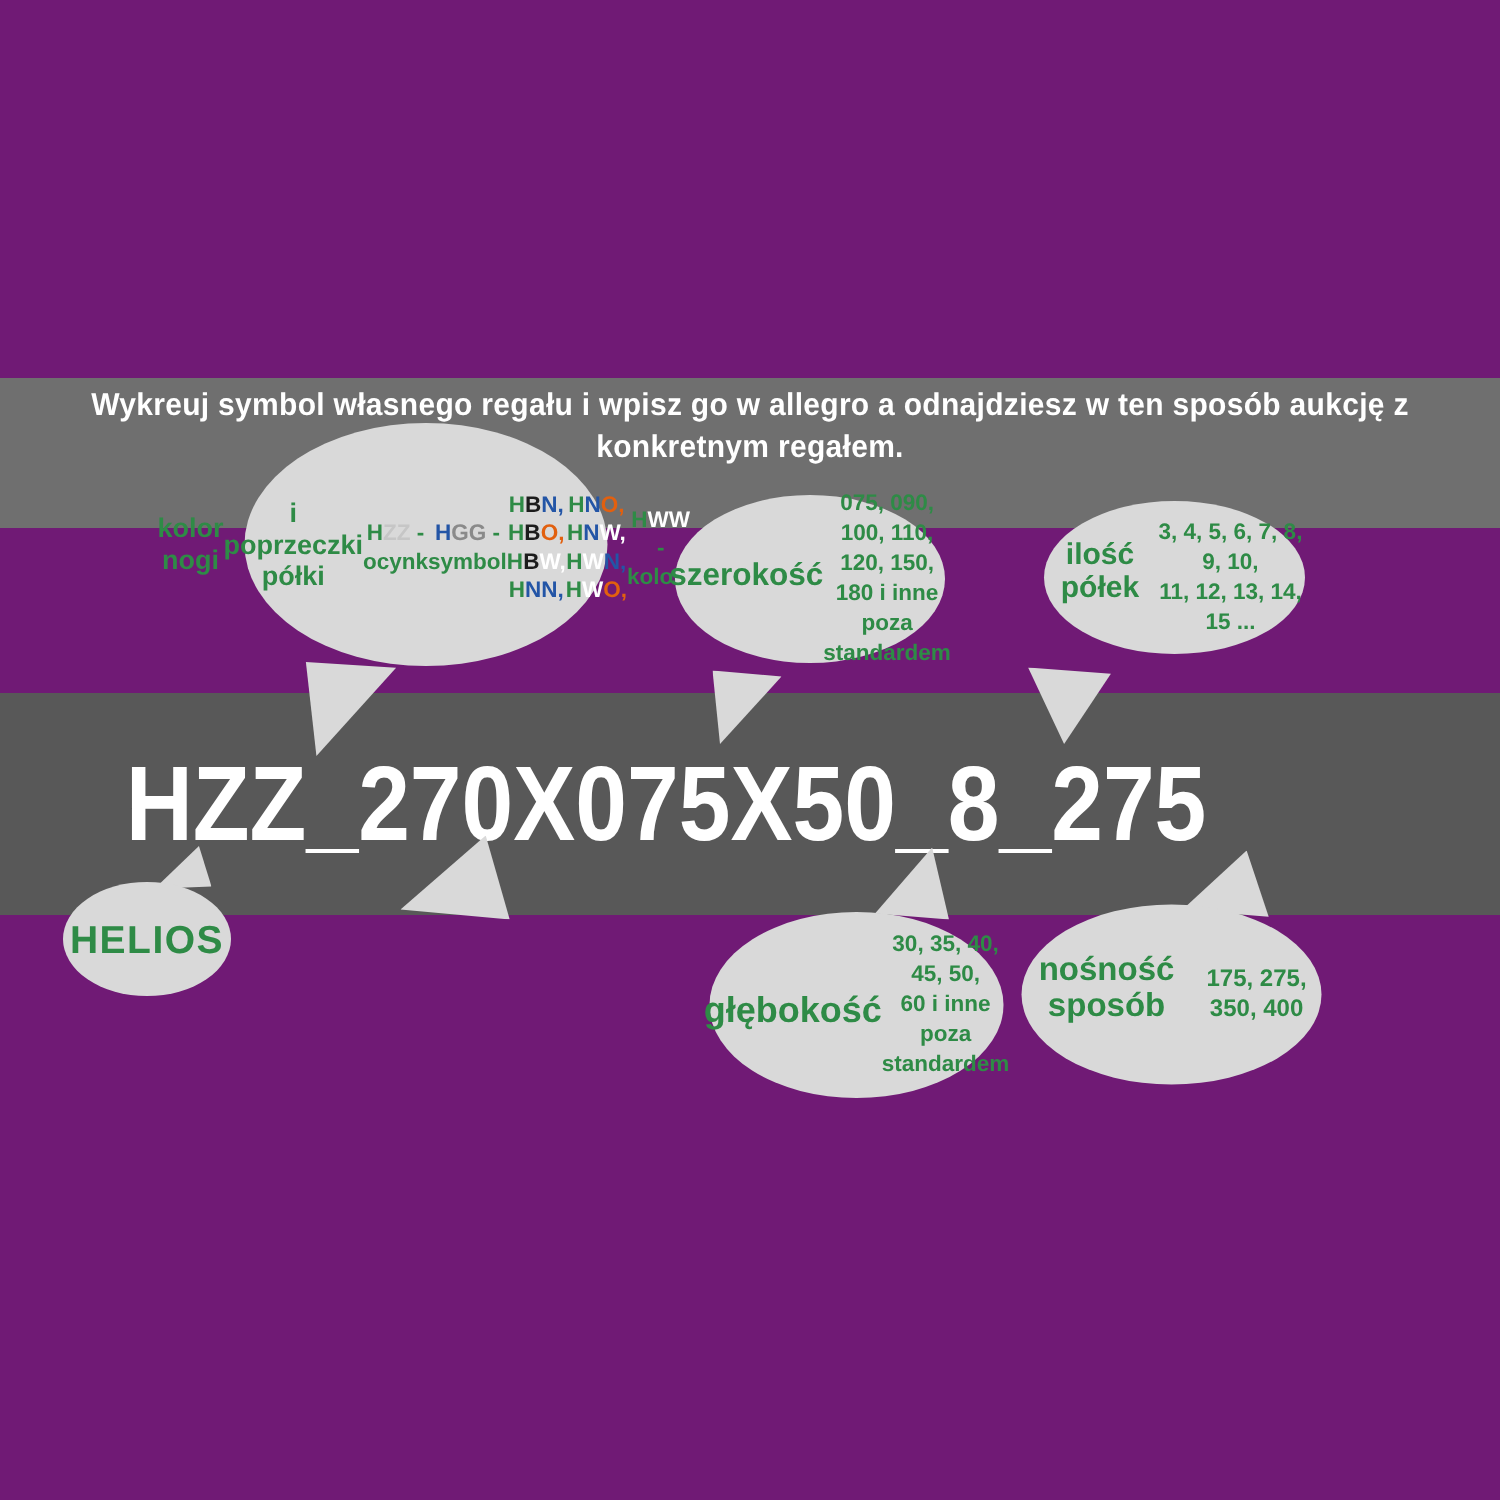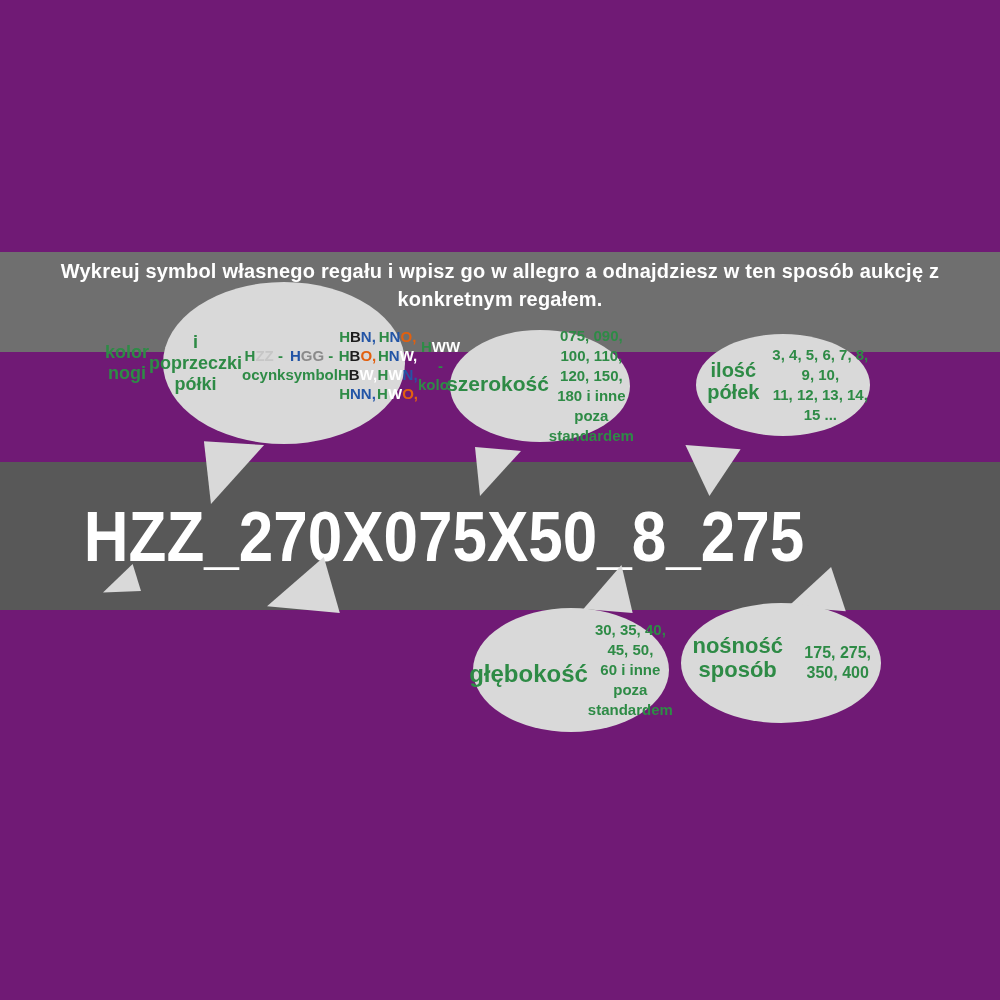--- a/index.html
+++ b/index.html
@@ -98,20 +98,23 @@
 120, 150, 180  i inne
 poza standardem</div>
   </div>
 
   <div class="bubble bubble-ilosc">
     <div class="b-title t-ilosc">ilość półek</div>
     <div class="b-values">3, 4, 5, 6, 7, 8, 9, 10,
 11, 12, 13, 14, 15 ...</div>
   </div>
 
+  <div class="bubble bubble-helios">
+    <div class="brand-text">HELIOS</div>
+  </div>
 
 
   <div class="bubble bubble-gleb">
     <div class="b-title t-gleb">głębokość</div>
     <div class="b-values">30, 35, 40, 45, 50,
 60 i inne poza
 standardem</div>
   </div>
 
   <div class="bubble bubble-nos">

